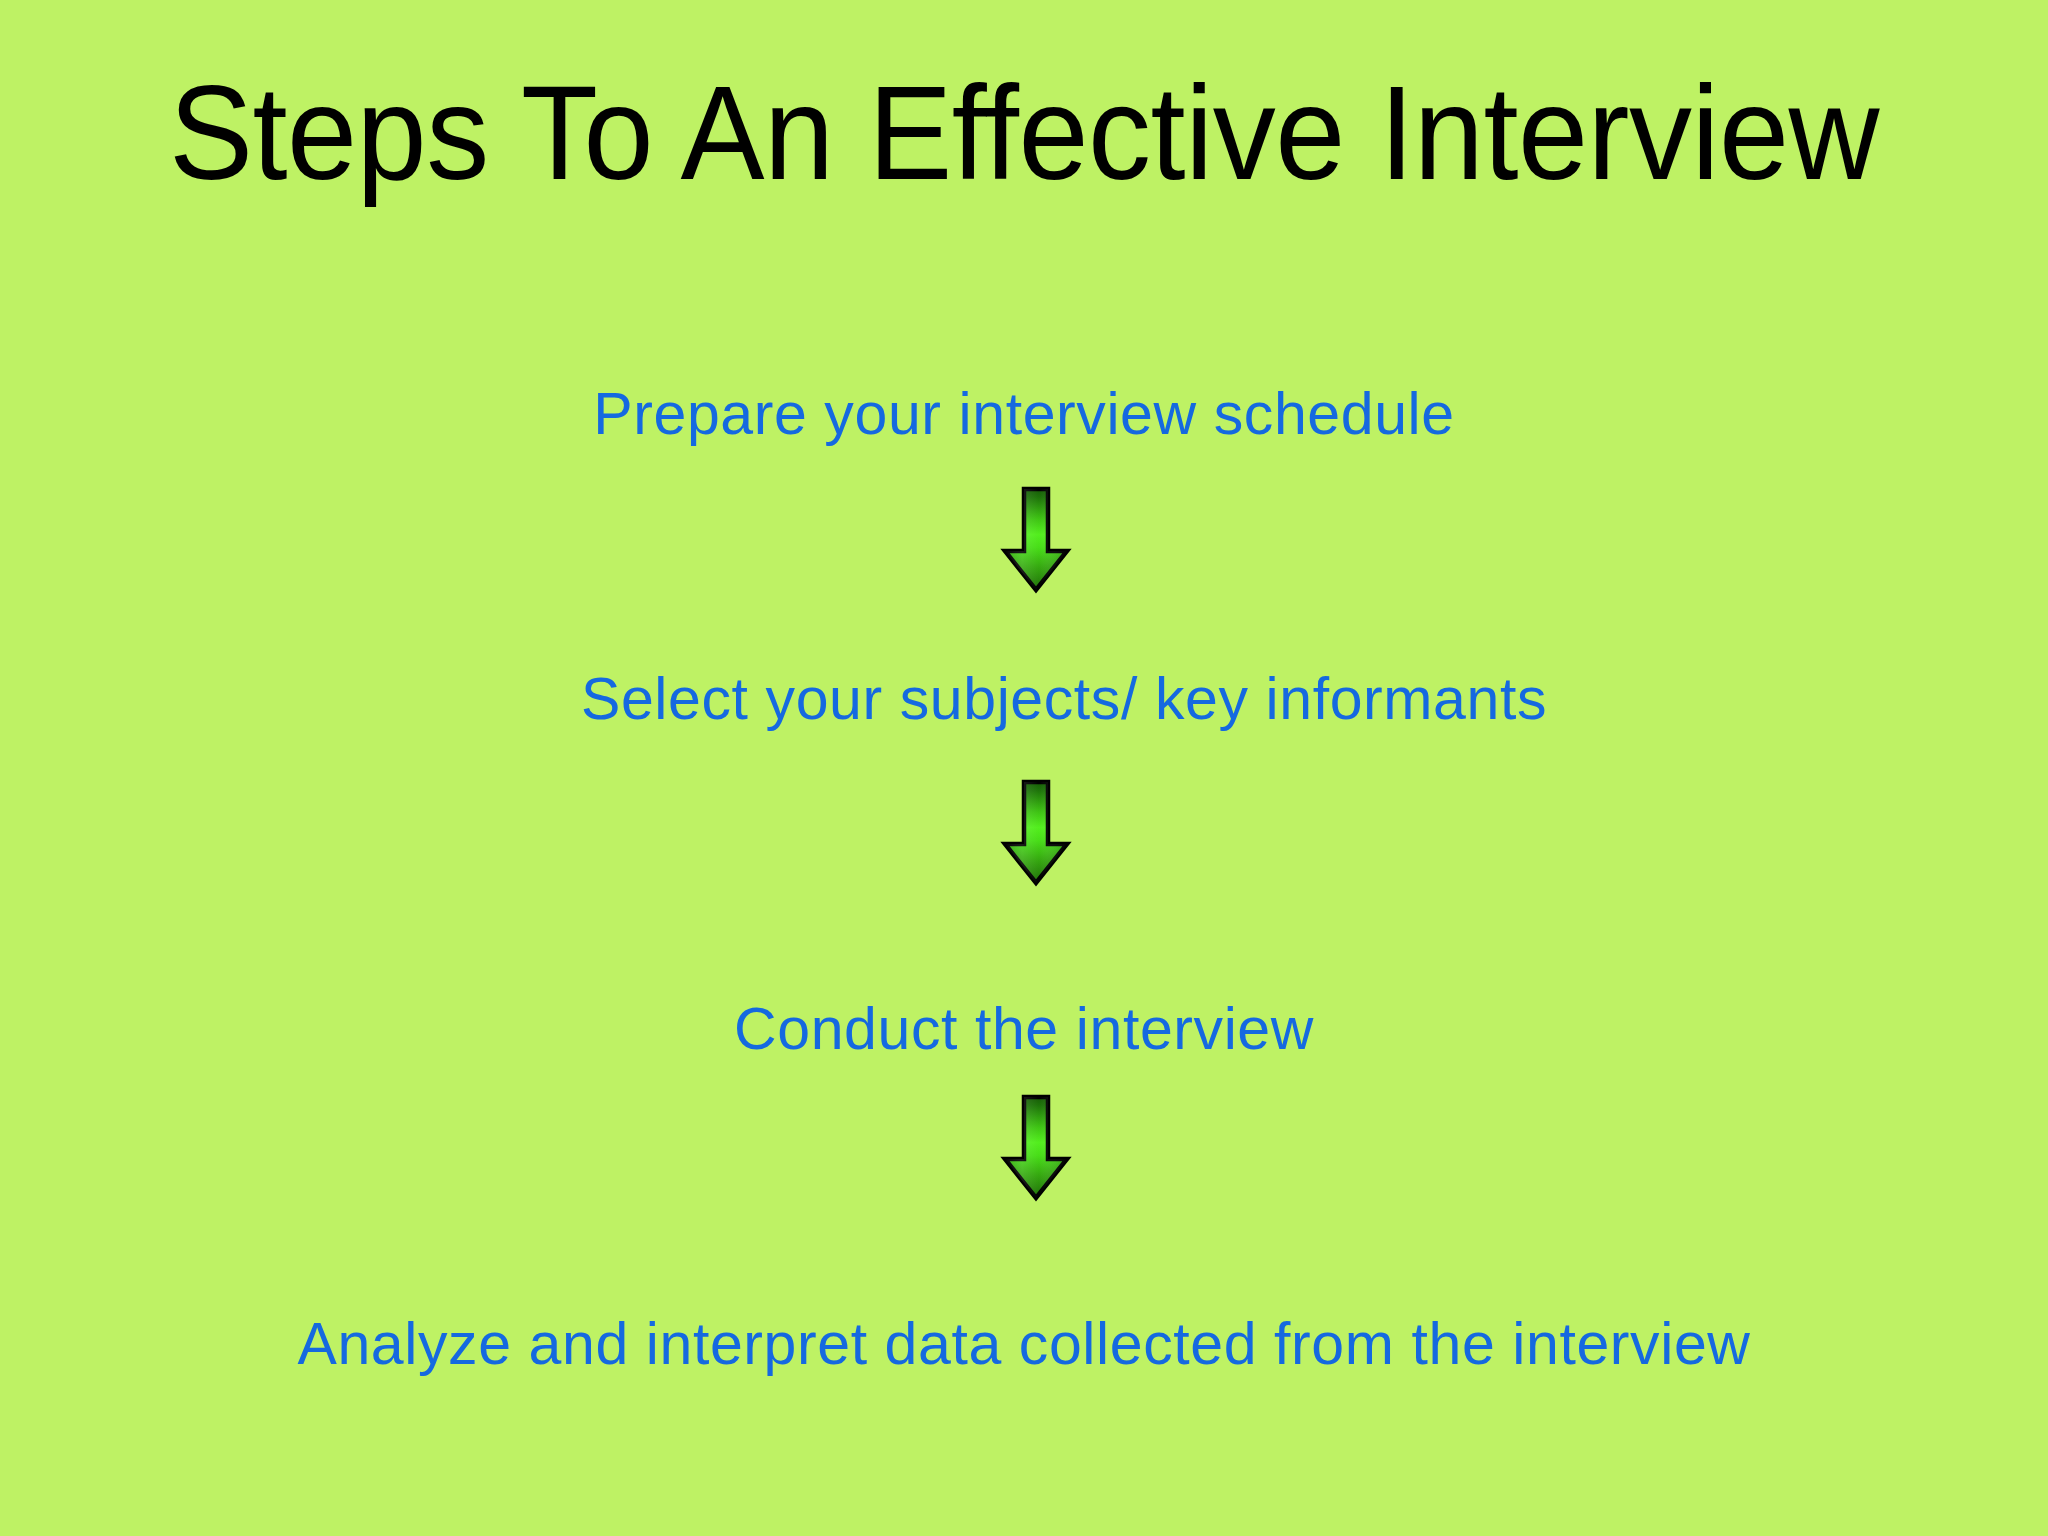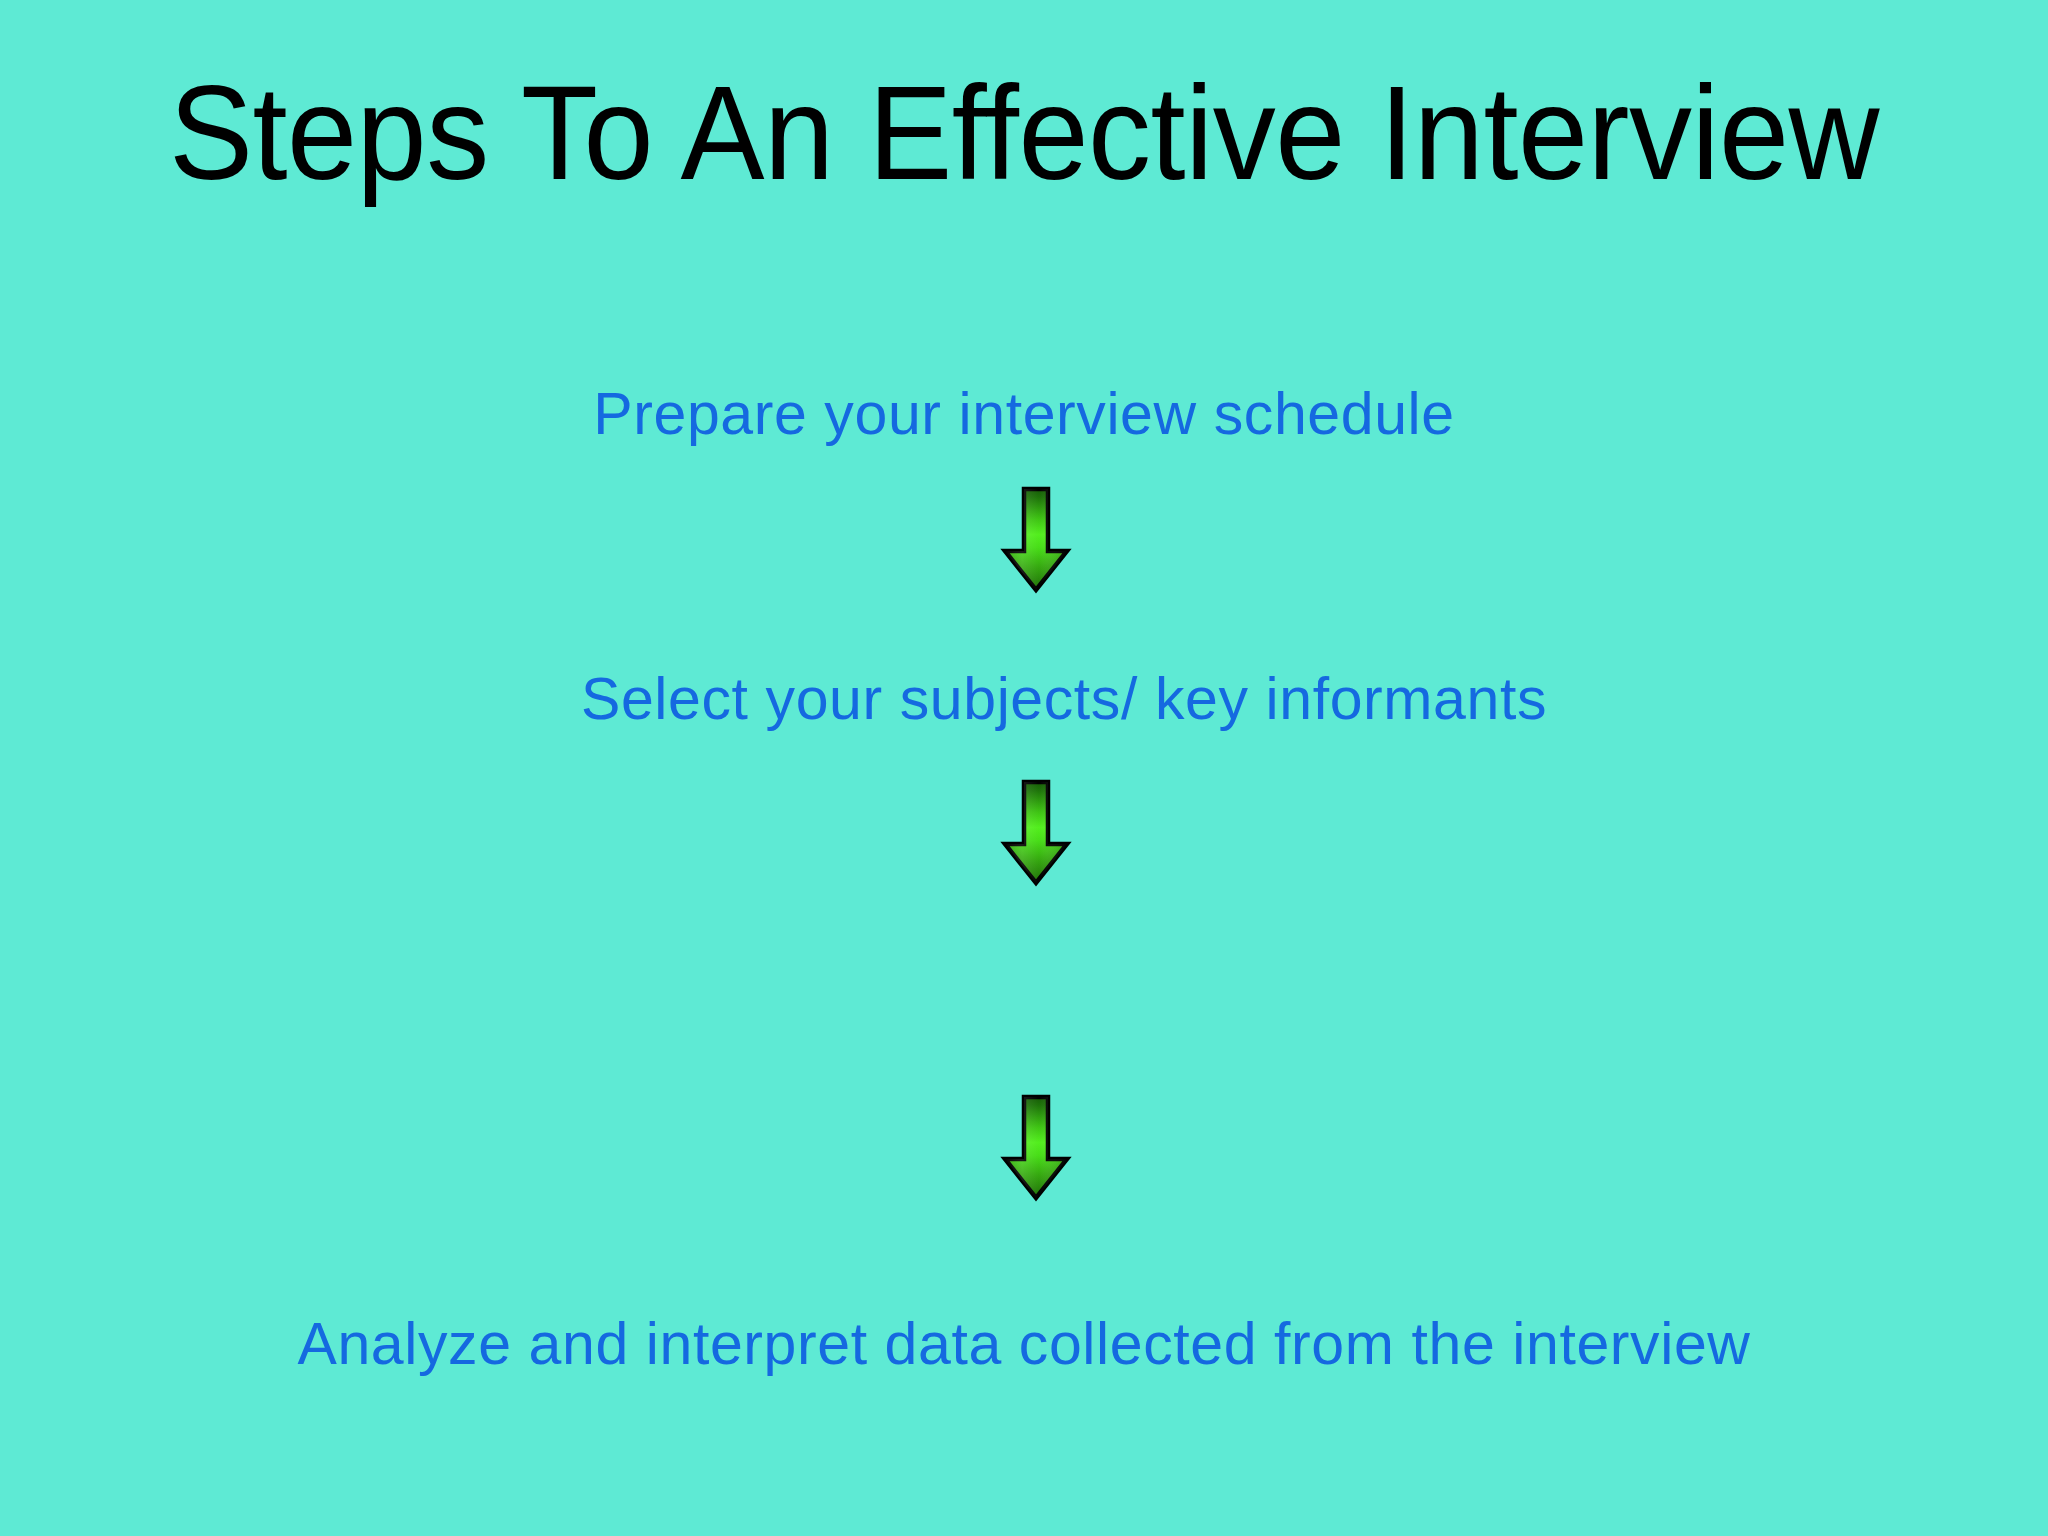--- a/index.html
+++ b/index.html
@@ -13,21 +13,21 @@
     height: 1536px;
     overflow: hidden;
     font-family: "Liberation Sans", "DejaVu Sans", sans-serif;
     -webkit-font-smoothing: antialiased;
   }
 
   .slide {
     position: relative;
     width: 2048px;
     height: 1536px;
-    background: #5eead4;
+    background: #bef264;
     box-sizing: border-box;
   }
 
   
   .slide-title {
     position: absolute;
     left: 0;
     top: 58px;
     width: 2048px;
     text-align: center;
@@ -139,20 +139,21 @@
             <stop offset="28%" stop-color="rgba(255,255,255,0.10)"></stop>
             <stop offset="55%" stop-color="rgba(255,255,255,0.00)"></stop>
             <stop offset="100%" stop-color="rgba(0,0,0,0.22)"></stop>
           </linearGradient>
         </defs>
         <path d="M25 4 L49 4 L49 66 L68 66 L37 105 L6 66 L25 66 Z" fill="url(#greenGrad2)" stroke="#000000" stroke-width="4.5" stroke-linejoin="miter"></path>
         <path d="M25 4 L49 4 L49 66 L68 66 L37 105 L6 66 L25 66 Z" fill="url(#greenGradX2)" stroke="none"></path>
       </svg>
     </div>
 
+    <div class="step-text step-3">Conduct the interview</div>
 
     <div class="arrow arrow-3">
       <svg viewBox="0 0 74 110" xmlns="http://www.w3.org/2000/svg" aria-hidden="true">
         <defs>
           <linearGradient id="greenGrad3" x1="0" y1="0" x2="0" y2="1">
             <stop offset="0%" stop-color="#165c06"></stop>
             <stop offset="8%" stop-color="#1d7209"></stop>
             <stop offset="30%" stop-color="#3ec413"></stop>
             <stop offset="45%" stop-color="#52ee1d"></stop>
             <stop offset="58%" stop-color="#47dd17"></stop>

